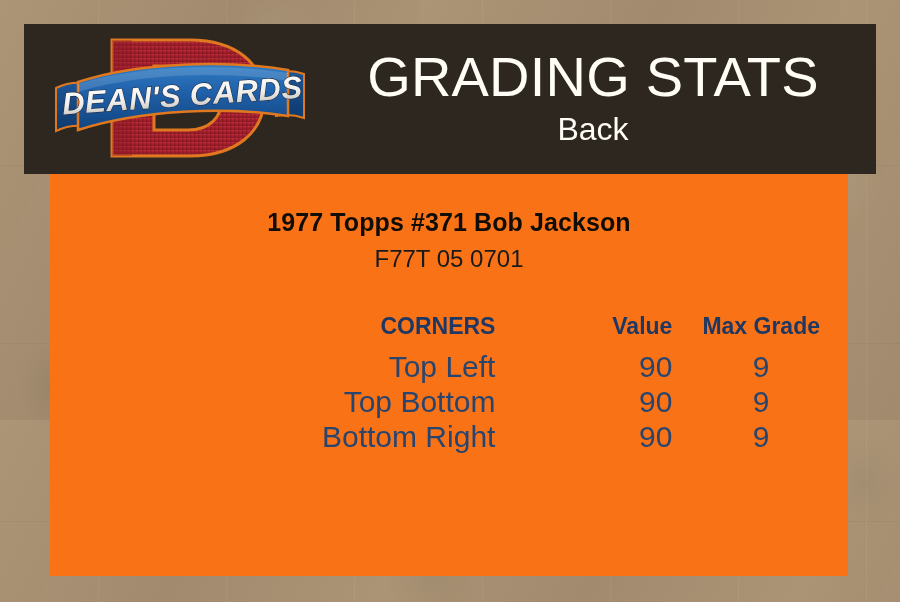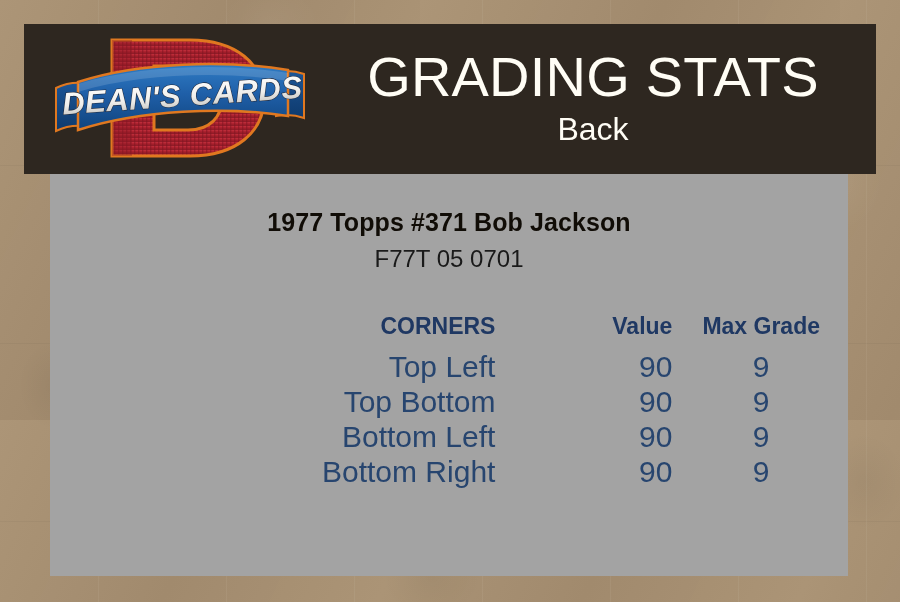--- a/index.html
+++ b/index.html
@@ -92,21 +92,21 @@
     white-space: nowrap;
   }
 
   
   #content-panel {
     position: absolute;
     left: 50px;
     top: 174px;
     width: 798px;
     height: 402px;
-    background: #a3a3a3;
+    background: #f97316;
     z-index: 2;
   }
 
   #card-title {
     position: absolute;
     left: 0;
     top: 34px;
     width: 100%;
     text-align: center;
     color: #100c06;
@@ -240,24 +240,19 @@
         <td class="col-label">Top Left</td>
         <td class="col-value">90</td>
         <td class="col-max">9</td>
       </tr>
       <tr>
         <td class="col-label">Top Bottom</td>
         <td class="col-value">90</td>
         <td class="col-max">9</td>
       </tr>
       <tr>
-        <td class="col-label">Bottom Left</td>
-        <td class="col-value">90</td>
-        <td class="col-max">9</td>
-      </tr>
-      <tr>
         <td class="col-label">Bottom Right</td>
         <td class="col-value">90</td>
         <td class="col-max">9</td>
       </tr>
     </tbody>
   </table>
 </div>
 
 </body></html>

